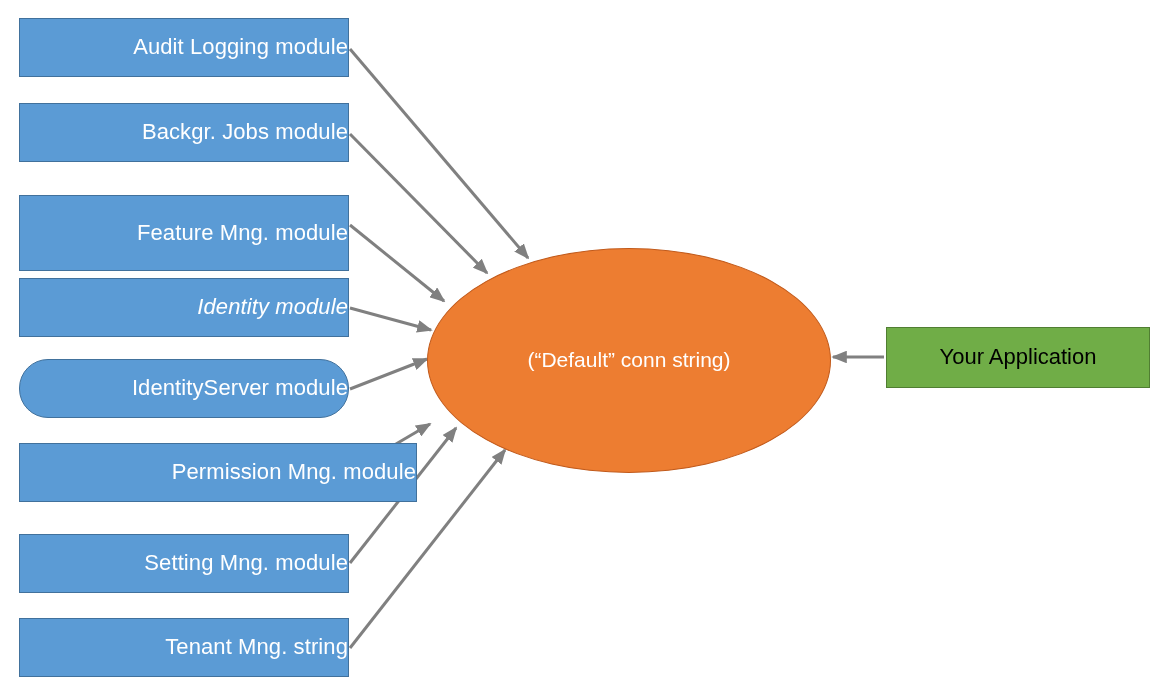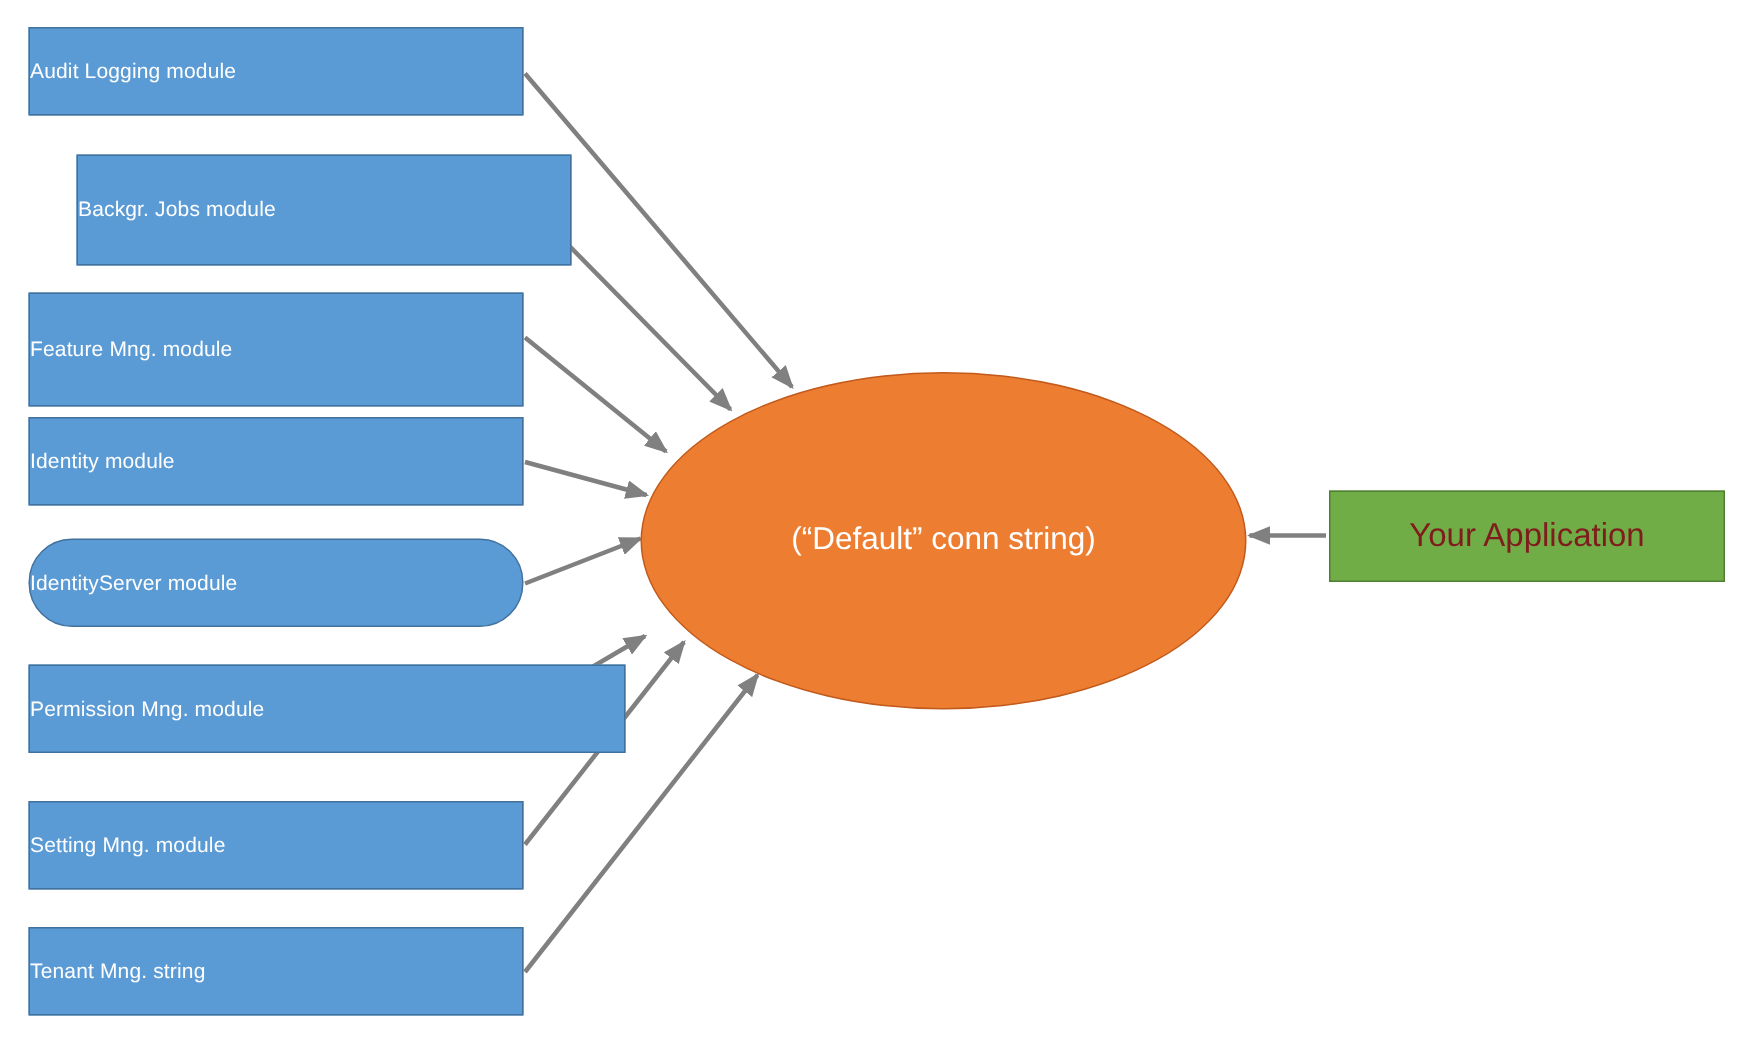--- a/index.html
+++ b/index.html
@@ -27,32 +27,32 @@
     pointer-events: none;
   }
   .module-box {
     position: absolute;
     box-sizing: border-box;
     background: #5B9BD5;
     border: 1px solid #41719C;
     color: #ffffff;
     display: flex;
     align-items: center;
-    justify-content: flex-start;
-    font-size: 14px;
+    justify-content: flex-end;
+    font-size: 22px;
     letter-spacing: 0.1px;
     line-height: 1.1;
     white-space: nowrap;
   }
   .app-box {
     position: absolute;
     box-sizing: border-box;
     background: #70AD47;
     border: 1px solid #507E32;
-    color: #7f1d1d;
+    color: #000000;
     display: flex;
     align-items: center;
     justify-content: center;
     font-size: 22px;
     line-height: 1.1;
     white-space: nowrap;
   }
   .db-ellipse {
     position: absolute;
     box-sizing: border-box;
@@ -97,27 +97,27 @@
         <line x1="350" y1="563" x2="456" y2="428" stroke="#808080" stroke-width="3" marker-end="url(#arrowhead)"></line>
         <line x1="350" y1="648" x2="505" y2="450" stroke="#808080" stroke-width="3" marker-end="url(#arrowhead)"></line>
         <line x1="884" y1="357" x2="833" y2="357" stroke="#808080" stroke-width="3" marker-end="url(#arrowhead)"></line>
       </g>
   </svg>
 
   <div id="modules-container">
       <div class="module-box" style="left: 19px; top: 18px; width: 330px; height: 59px;">
         <span>Audit Logging module</span>
       </div>
-      <div class="module-box" style="left: 19px; top: 103px; width: 330px; height: 74px; margin-left: 32px;">
+      <div class="module-box" style="left: 19px; top: 103px; width: 330px; height: 59px;">
         <span>Backgr. Jobs module</span>
       </div>
       <div class="module-box" style="left: 19px; top: 195px; width: 330px; height: 76px;">
         <span>Feature Mng. module</span>
       </div>
-      <div class="module-box" style="left: 19px; top: 278px; width: 330px; height: 59px;">
+      <div class="module-box" style="left: 19px; top: 278px; width: 330px; height: 59px; font-style: italic;">
         <span>Identity module</span>
       </div>
       <div class="module-box" style="left: 19px; top: 359px; width: 330px; height: 59px; border-radius: 29px;">
         <span>IdentityServer module</span>
       </div>
       <div class="module-box" style="left: 19px; top: 443px; width: 398px; height: 59px;">
         <span>Permission Mng. module</span>
       </div>
       <div class="module-box" style="left: 19px; top: 534px; width: 330px; height: 59px;">
         <span>Setting Mng. module</span>

